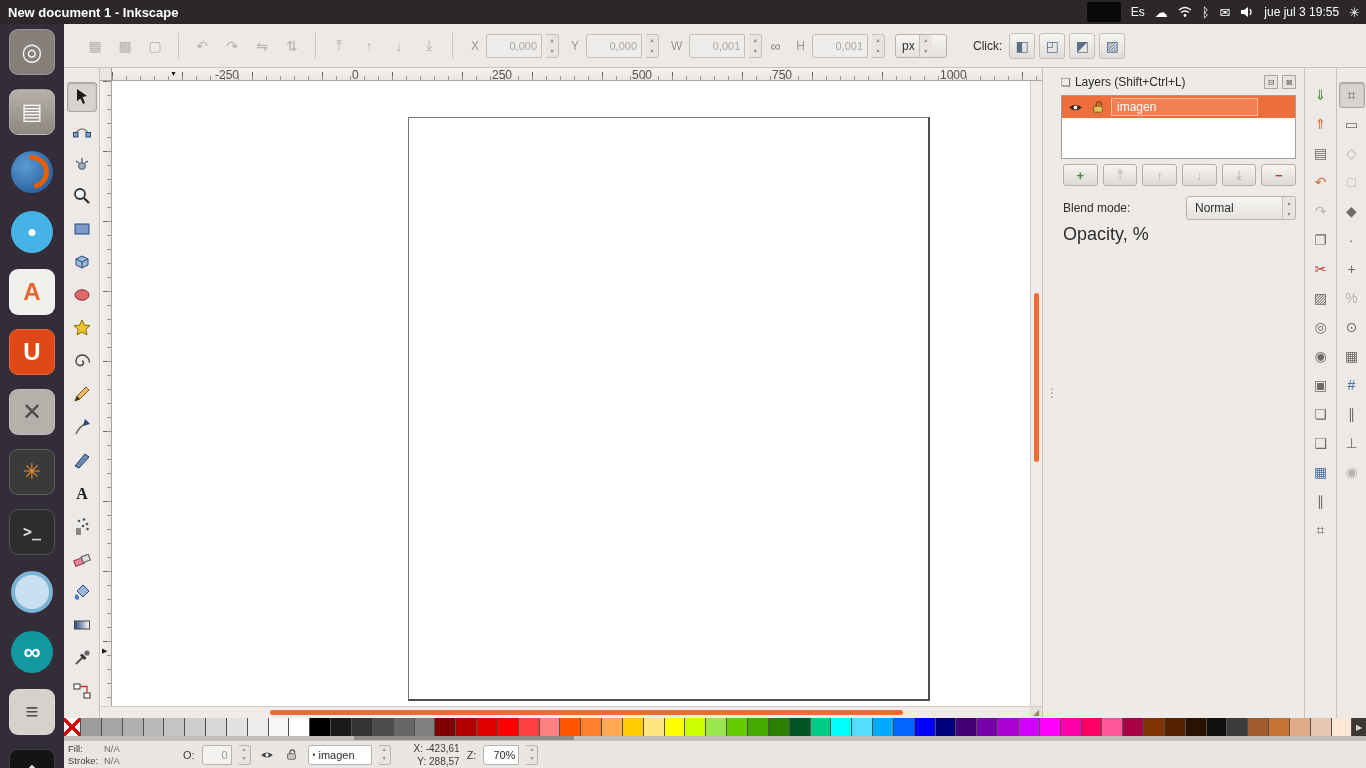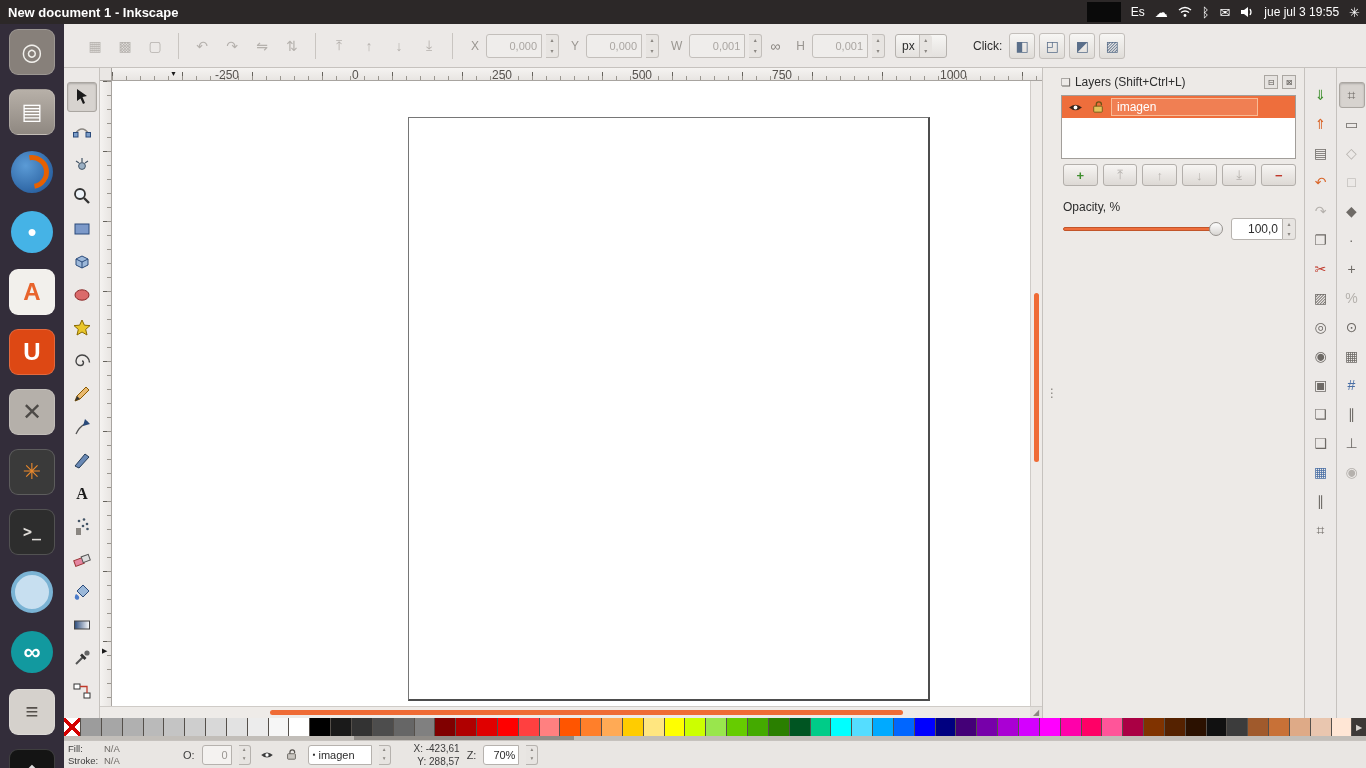--- a/index.html
+++ b/index.html
@@ -107,21 +107,21 @@
   .layer-row{height:22px;display:flex;align-items:center;background:#ee6e3c;padding:0 3px;gap:3px}
   .lcell{width:20px;height:18px;display:flex;align-items:center;justify-content:center;flex:none}
   .lname{flex:1;margin-right:34px;border:1px solid #f8bb96;background:rgba(255,255,255,.12);color:#fff;font-size:12px;padding:1px 5px;min-width:0}
   #layerbtns{display:flex;gap:5px;padding:5px 0 2px 2px}
   .lbtn{flex:1;height:22px;border:1px solid #b3afab;border-radius:3px;background:linear-gradient(#f7f5f3,#ddd9d5);display:flex;align-items:center;justify-content:center;font-size:13px;font-weight:bold}
   .lbtn.add{color:#3f8f2f}
   .lbtn.dis{color:#b5b1ad;font-weight:normal}
   .lbtn.del{color:#c0392b}
   #blendrow{margin-top:8px;display:flex;align-items:center;justify-content:space-between;padding-left:2px}
   #blendrow .combo{width:110px;justify-content:space-between;padding-left:8px}
-  #opacitylabel{margin-top:12px;padding-left:2px;font-size:12px}
+  #opacitylabel{margin-top:4px;padding-left:2px;font-size:18px}
   #opacityrow{margin-top:4px;display:flex;align-items:center;gap:8px;padding-left:2px}
   #slider{flex:1;position:relative;height:16px}
   #slider .fill{position:absolute;left:0;right:8px;top:6px;height:4px;background:#ee6e3c;border-radius:2px;border:1px solid #c2552a}
   #slider .thumb{position:absolute;right:0;top:1px;width:14px;height:14px;border-radius:50%;background:linear-gradient(#fdfdfd,#d8d5d2);border:1px solid #96928e}
   .spinbox{height:22px;background:#fff;border:1px solid #b6b2ae;border-radius:3px 0 0 3px;display:flex;align-items:center;justify-content:flex-end;padding-right:4px;font-size:12px;color:#2d2d2d}
   .spingroup{display:flex}
 
   
   #vtoolbar{width:32px;flex:none;background:#ece9e7;border-left:1px solid #c6c2be;display:flex;flex-direction:column;align-items:center;padding-top:14px;gap:3px;overflow:hidden}
   #snapbar{width:30px;flex:none;background:#ece9e7;border-left:1px solid #c6c2be;display:flex;flex-direction:column;align-items:center;padding-top:14px;gap:3px;overflow:hidden}
@@ -470,34 +470,31 @@
           </div>
         </div>
         <div id="layerbtns">
           <div class="lbtn add">+</div>
           <div class="lbtn dis">⤒</div>
           <div class="lbtn dis">↑</div>
           <div class="lbtn dis">↓</div>
           <div class="lbtn dis">⤓</div>
           <div class="lbtn del">−</div>
         </div>
-        <div id="opacitylabel">Opacity, %</div>
-        <div id="opacityrow">
-          <div id="slider">
-            <div class="fill"></div>
-            <div class="thumb"></div>
-          </div>
-          <div class="spingroup">
-            <div class="spinbox" style="width:52px">100,0</div>
-            <div class="steppers" style="height:22px">
+        <div id="blendrow">
+          <span>Blend mode:</span>
+          <div class="combo">
+            <span>Normal</span>
+            <div class="steppers">
                 <span>▴</span>
                 <span>▾</span>
               </div>
           </div>
         </div>
+        <div id="opacitylabel">Opacity, %</div>
       </div>
     </div>
 
     <div id="vtoolbar">
       <div class="vbtn cg">⇓</div>
       <div class="vbtn co">⇑</div>
       <div class="vbtn cx">▤</div>
       <div class="vbtn co">↶</div>
       <div class="vbtn cd">↷</div>
       <div class="vbtn cx">❐</div>

